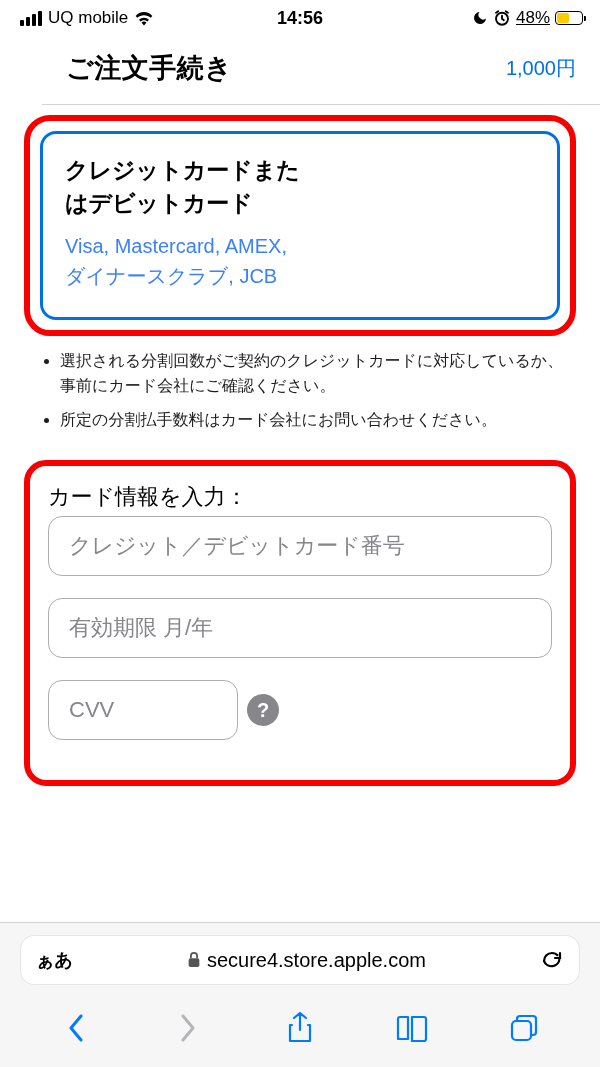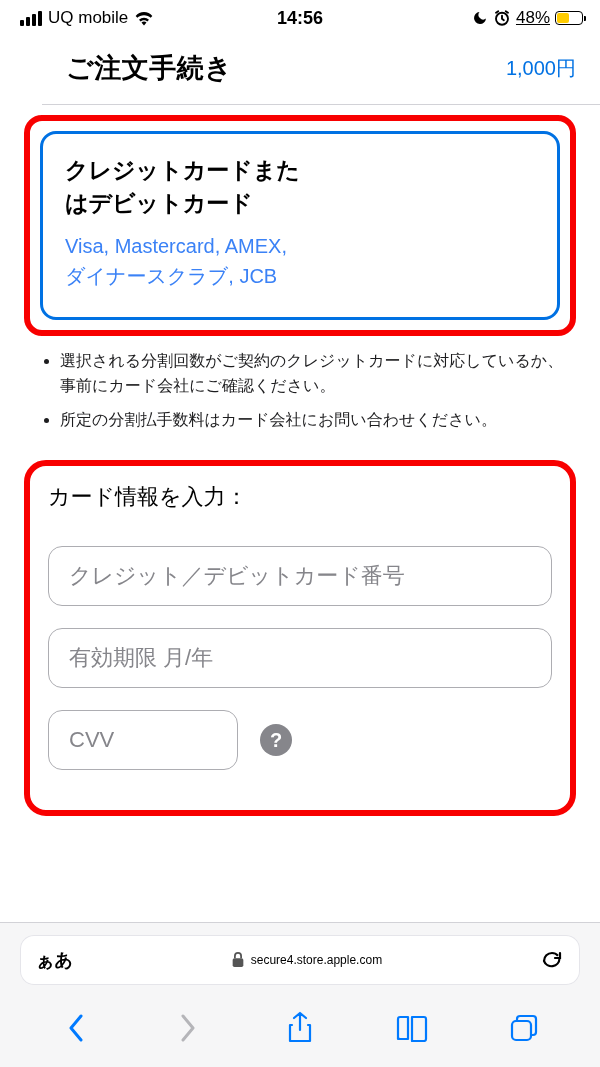--- a/index.html
+++ b/index.html
@@ -57,53 +57,53 @@
       font-size: 27px;
       font-weight: 700;
       z-index: -1;
       letter-spacing: 3px;
     }
 
     .content { padding: 10px 24px; }
 
     .red-frame {
       border: 6px solid #f80000;
-      border-radius: 18px;
+      border-radius: 26px;
       padding: 10px;
       margin-bottom: 8px;
     }
     .payment-option {
       border: 3px solid #0071e3;
       border-radius: 16px;
       padding: 20px 22px 26px 22px;
     }
     .payment-title { font-size: 23px; font-weight: 700; line-height: 1.45; margin-bottom: 10px; }
     .payment-desc { font-size: 20px; color: #3b82f6; line-height: 1.5; }
 
     .notes { padding: 4px 10px 20px 36px; }
     .notes li { font-size: 16px; line-height: 1.6; margin-bottom: 8px; color: #1d1d1f; }
 
     .card-form-frame {
       border: 6px solid #f80000;
       border-radius: 22px;
       padding: 16px 18px 40px 18px;
     }
-    .form-label { font-size: 22px; margin-bottom: 34px; }
+    .form-label { font-size: 22px; margin-bottom: 4px; }
     .input-field {
       width: 100%;
       border: 1px solid #adadb2;
       border-radius: 14px;
       padding: 16px 20px;
       font-size: 22px;
       color: #86868b;
       margin-bottom: 22px;
       background: #fff;
     }
     .input-field::placeholder { color: #86868b; }
-    .cvv-row { display: flex; align-items: center; gap: 22px; }
+    .cvv-row { display: flex; align-items: center; gap: 9px; }
     .cvv-input { width: 190px; margin-bottom: 0; }
     .help-circle {
       width: 32px; height: 32px;
       border-radius: 50%;
       background: #86868b;
       color: #fff;
       display: flex; align-items: center; justify-content: center;
       font-size: 20px;
       font-weight: 700;
     }
@@ -118,21 +118,21 @@
     }
     .url-pill {
       background: #fff;
       border-radius: 14px;
       padding: 13px 16px;
       display: flex;
       align-items: center;
       box-shadow: inset 0 0 0 1px #e5e5ea;
     }
     .url-aa { font-size: 18px; font-weight: 600; }
-    .url-text { flex: 1; text-align: center; font-size: 12px; display: flex; align-items: center; justify-content: center; gap: 6px; }
+    .url-text { flex: 1; text-align: center; font-size: 20px; display: flex; align-items: center; justify-content: center; gap: 6px; }
     .lock-icon { width: 14px; height: 16px; }
 
     .bottom-toolbar {
       position: absolute;
       bottom: 0;
       left: 0; right: 0;
       height: 70px;
       background: #f6f6f7;
       display: flex;
       justify-content: space-around;

